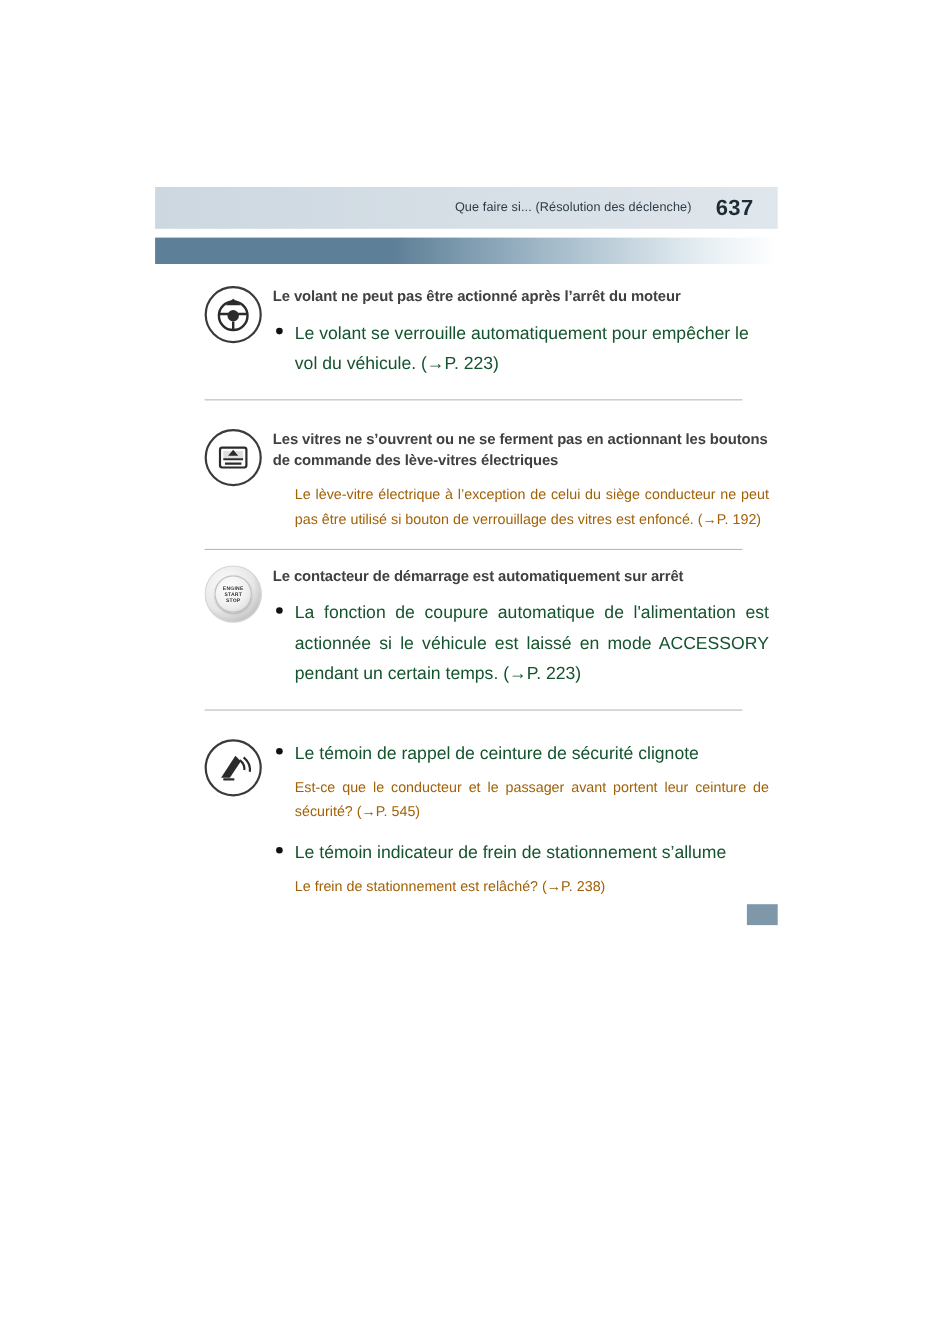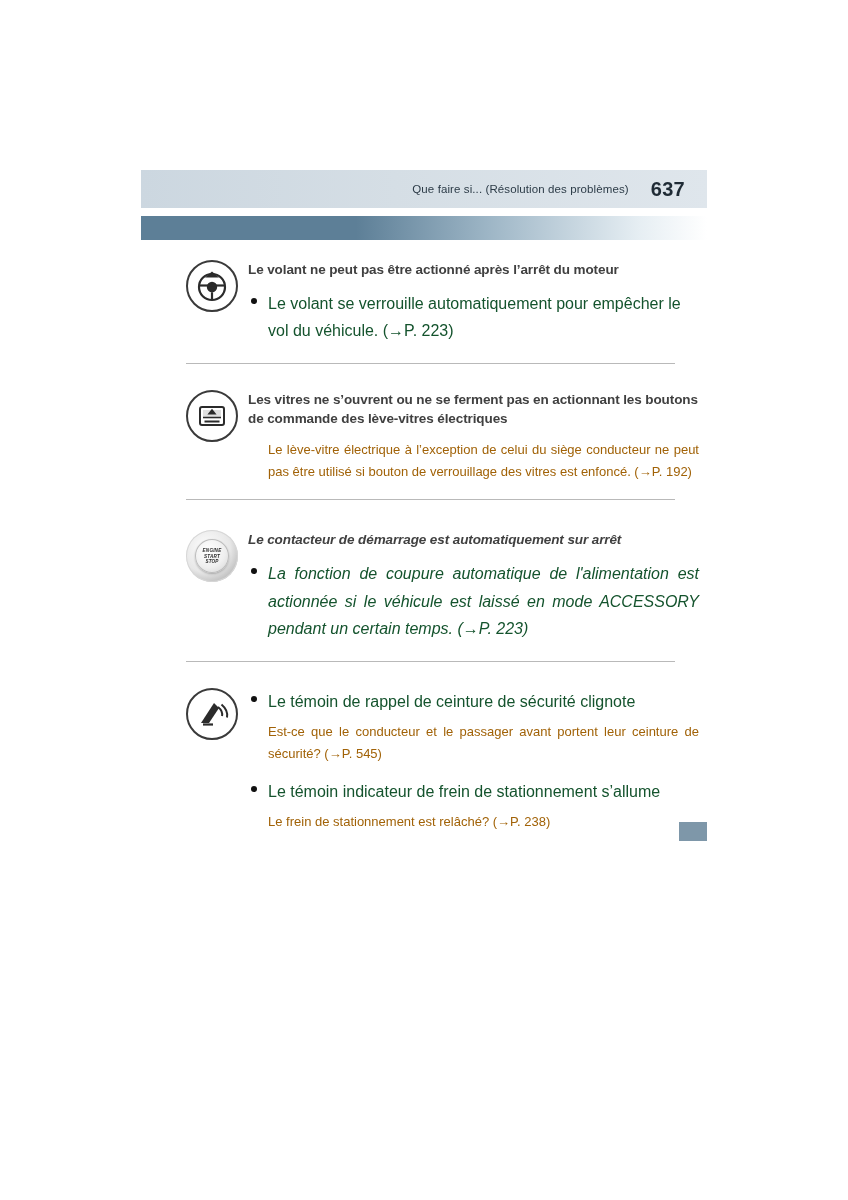--- a/index.html
+++ b/index.html
@@ -174,21 +174,21 @@
     display: flex;
     align-items: center;
     justify-content: center;
     flex-direction: column;
   }
 </style>
 </head>
 <body>
 
 <div class="header-bar">
-  <span class="header-title">Que faire si... (Résolution des problèmes)</span>
+  <span class="header-title">Que faire si... (Résolution des déclenche)</span>
   <span class="header-page">637</span>
 </div>
 <div class="header-rule"></div>
 <div class="side-tab"></div>
 
 <div class="content">
 
   <div class="block">
     <div class="icon-wrap">
       <div class="icon-circle">
@@ -222,21 +222,21 @@
         </svg>
       </div>
     </div>
     <div class="block-inner">
       <div class="heading">Les vitres ne s’ouvrent ou ne se ferment pas en actionnant les boutons de commande des lève-vitres électriques</div>
       <div class="li-sub justify">Le lève-vitre électrique à l’exception de celui du siège conducteur ne peut pas être utilisé si bouton de verrouillage des vitres est enfoncé. (→P. 192)</div>
     </div>
   </div>
   <div class="divider"></div>
 
-  <div class="block" style="margin-top:30px;font-style:italic;">
+  <div class="block" style="margin-top:14px;">
     <div class="icon-wrap">
       <div class="icon-circle soft">
         <div class="ss-ring">
           <div class="ss-text">ENGINE</div>
           <div class="ss-text">START</div>
           <div class="ss-text">STOP</div>
         </div>
       </div>
     </div>
     <div class="block-inner">

